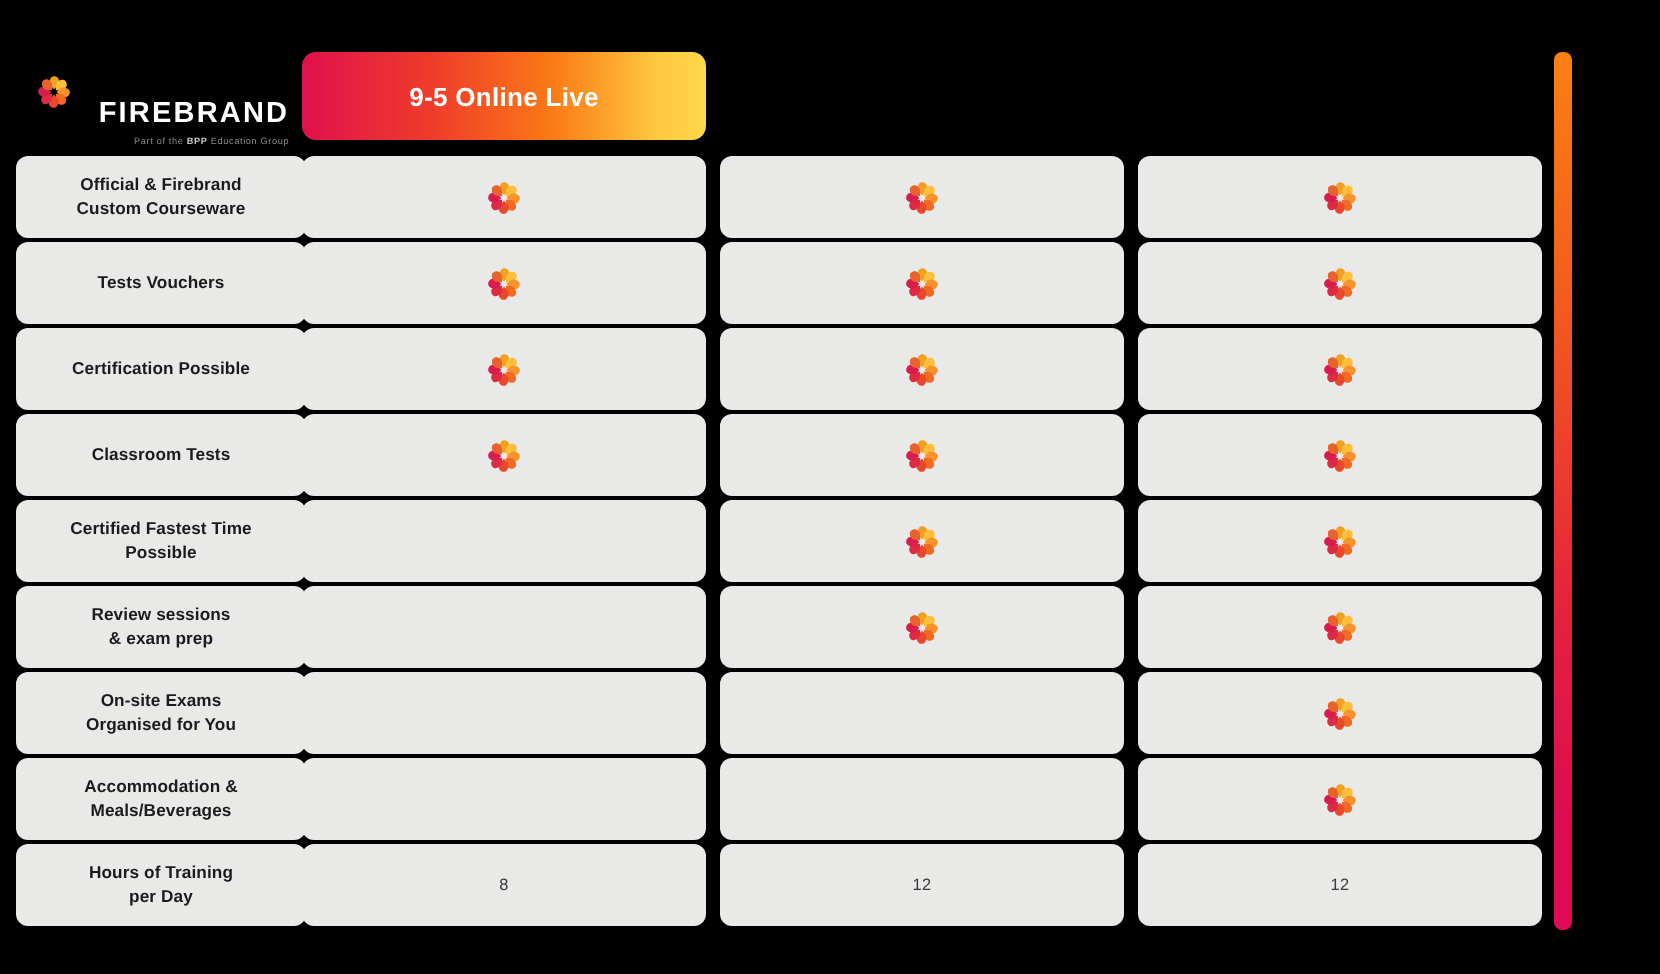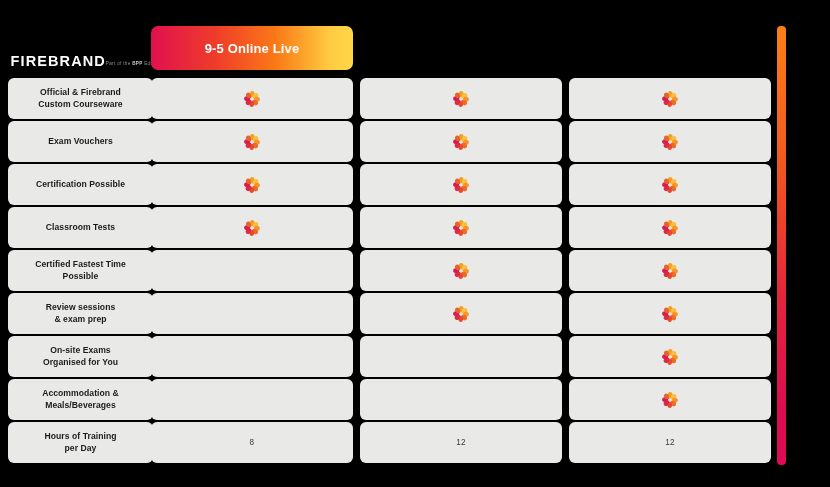--- a/index.html
+++ b/index.html
@@ -36,22 +36,22 @@
     gap: 7px;
   }
   .logo-mark {
     width: 26px;
     height: 26px;
     flex: 0 0 26px;
     position: relative;
   }
   .logo-text-wrap {
     display: flex;
-    flex-direction: row;
-    align-items: center;
+    flex-direction: column;
+    align-items: flex-end;
     justify-content: center;
     margin-top: 28px;
   }
   .logo-word {
     color: #ffffff;
     font-size: 14.5px;
     font-weight: bold;
     letter-spacing: 1.1px;
     line-height: 1.05;
   }
@@ -290,21 +290,21 @@
               </g>
               <g transform="rotate(315 50 50)">
                 <path d="M50 14 C57 14 62 19 62 26 C62 33 56 38 50 44 C47 41 44 38 41 34 C38 29 40 20 45 16 C46.5 14.8 48.2 14 50 14 Z" fill="#e8622b"></path>
               </g>
             </svg>
           </span>
         </div>
       </div>
       <div class="row" style="top: 43px;">
         <div class="cell cell-label">
-          <div class="lbl">Exam Vouchers</div>
+          <div class="lbl">Tests Vouchers</div>
         </div>
         <div class="cell cell-c1">
           <span style="display: block;">
             <svg class="pinwheel" viewBox="0 0 100 100" width="22" height="22" xmlns="http://www.w3.org/2000/svg">
               <g transform="rotate(0 50 50)">
                 <path d="M50 14 C57 14 62 19 62 26 C62 33 56 38 50 44 C47 41 44 38 41 34 C38 29 40 20 45 16 C46.5 14.8 48.2 14 50 14 Z" fill="#f0a023"></path>
               </g>
               <g transform="rotate(45 50 50)">
                 <path d="M50 14 C57 14 62 19 62 26 C62 33 56 38 50 44 C47 41 44 38 41 34 C38 29 40 20 45 16 C46.5 14.8 48.2 14 50 14 Z" fill="#fbbf3c"></path>
               </g>

